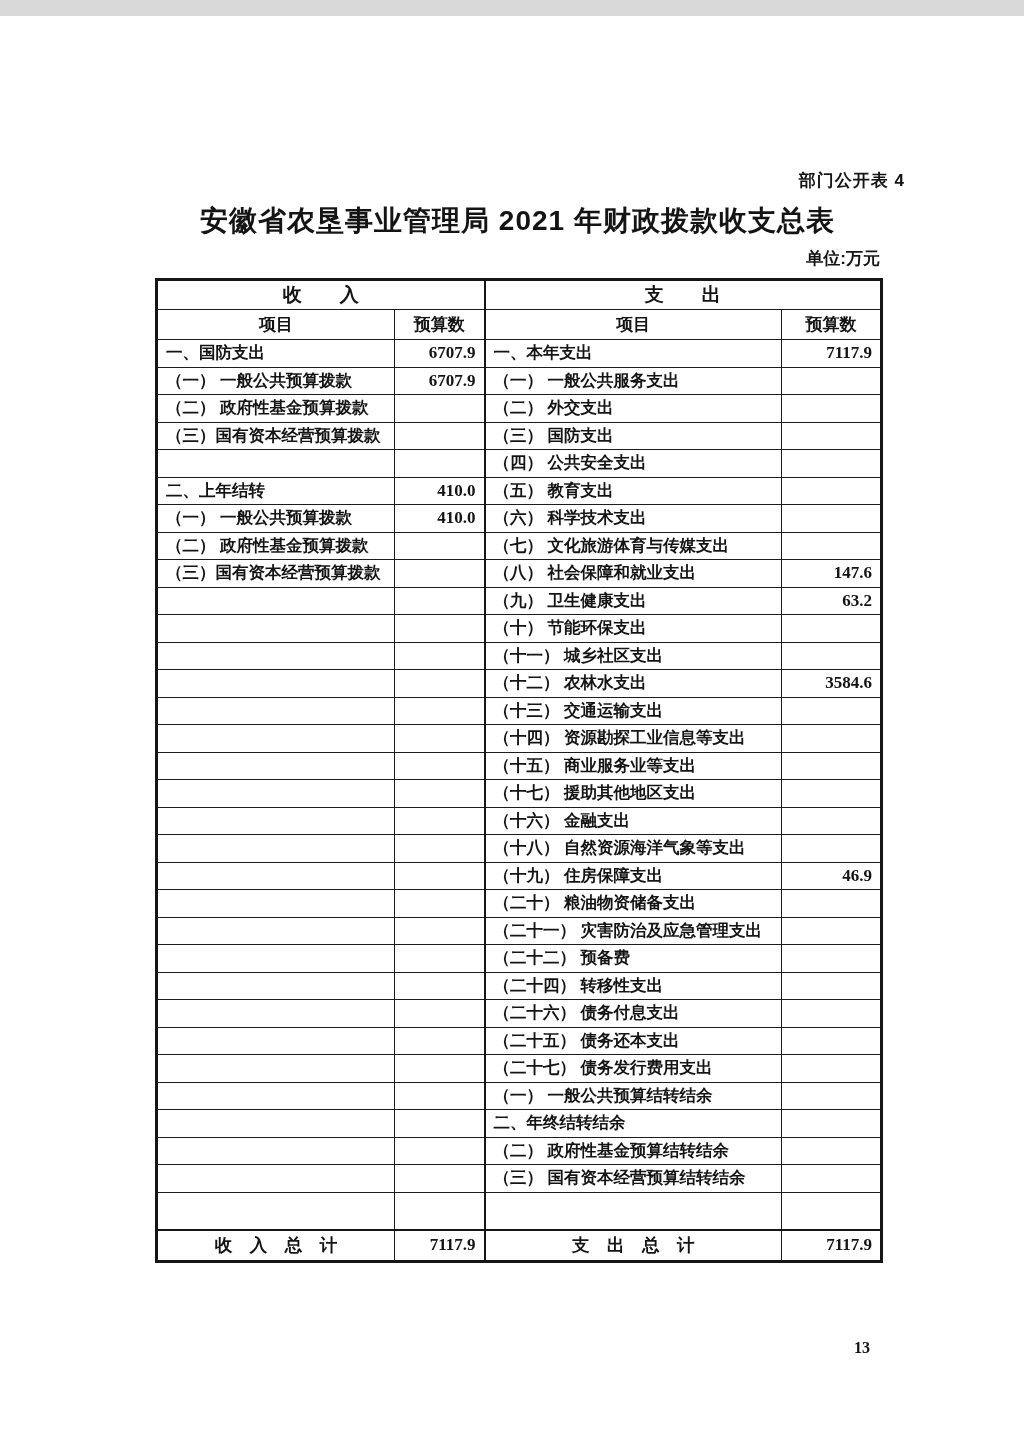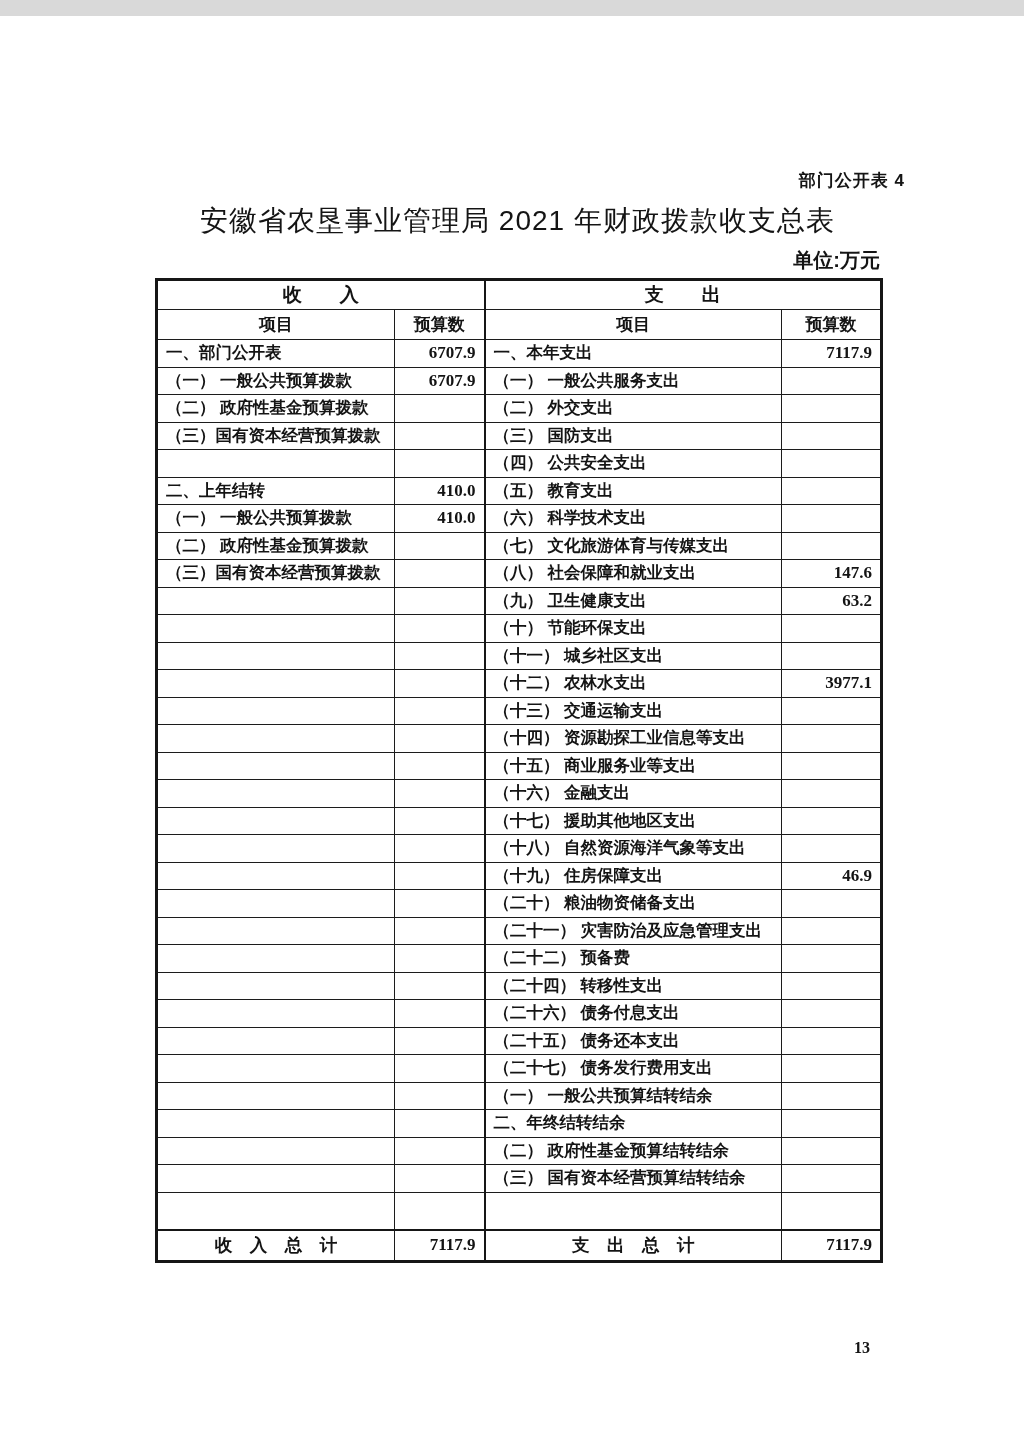--- a/index.html
+++ b/index.html
@@ -25,31 +25,31 @@
     letter-spacing:1px;
   }
   .doc-title{
     position:absolute;
     top:186px;
     left:155px;
     width:725px;
     margin:0;
     text-align:center;
     font-size:28px;
-    font-weight:400;
+    font-weight:700;
     letter-spacing:1px;
     white-space:nowrap;
   }
   .unit-label{
     position:absolute;
     top:231px;
     left:636px;
     width:244px;
     text-align:right;
-    font-size:20px;
+    font-size:17px;
     font-weight:700;
   }
   table.budget-table{
     position:absolute;
     top:262px;
     left:155px;
     width:725px;
     border-collapse:collapse;
     table-layout:fixed;
     border:3px solid #161616;
@@ -138,21 +138,21 @@
       </tr>
       <tr>
         <th>项目</th>
         <th>预算数</th>
         <th class="mid">项目</th>
         <th>预算数</th>
       </tr>
     </thead>
     <tbody id="table-body">
         <tr>
-          <td class="item">一、部门公开表</td>
+          <td class="item">一、国防支出</td>
           <td class="value">6707.9</td>
           <td class="item mid">一、本年支出</td>
           <td class="value">7117.9</td>
         </tr>
         <tr>
           <td class="item">（一） 一般公共预算拨款</td>
           <td class="value">6707.9</td>
           <td class="item mid">（一） 一般公共服务支出</td>
           <td class="value"></td>
         </tr>
@@ -213,21 +213,21 @@
         <tr>
           <td class="item"></td>
           <td class="value"></td>
           <td class="item mid">（十一） 城乡社区支出</td>
           <td class="value"></td>
         </tr>
         <tr>
           <td class="item"></td>
           <td class="value"></td>
           <td class="item mid">（十二） 农林水支出</td>
-          <td class="value">3977.1</td>
+          <td class="value">3584.6</td>
         </tr>
         <tr>
           <td class="item"></td>
           <td class="value"></td>
           <td class="item mid">（十三） 交通运输支出</td>
           <td class="value"></td>
         </tr>
         <tr>
           <td class="item"></td>
           <td class="value"></td>
@@ -236,27 +236,27 @@
         </tr>
         <tr>
           <td class="item"></td>
           <td class="value"></td>
           <td class="item mid">（十五） 商业服务业等支出</td>
           <td class="value"></td>
         </tr>
         <tr>
           <td class="item"></td>
           <td class="value"></td>
+          <td class="item mid">（十七） 援助其他地区支出</td>
+          <td class="value"></td>
+        </tr>
+        <tr>
+          <td class="item"></td>
+          <td class="value"></td>
           <td class="item mid">（十六） 金融支出</td>
-          <td class="value"></td>
-        </tr>
-        <tr>
-          <td class="item"></td>
-          <td class="value"></td>
-          <td class="item mid">（十七） 援助其他地区支出</td>
           <td class="value"></td>
         </tr>
         <tr>
           <td class="item"></td>
           <td class="value"></td>
           <td class="item mid">（十八） 自然资源海洋气象等支出</td>
           <td class="value"></td>
         </tr>
         <tr>
           <td class="item"></td>

